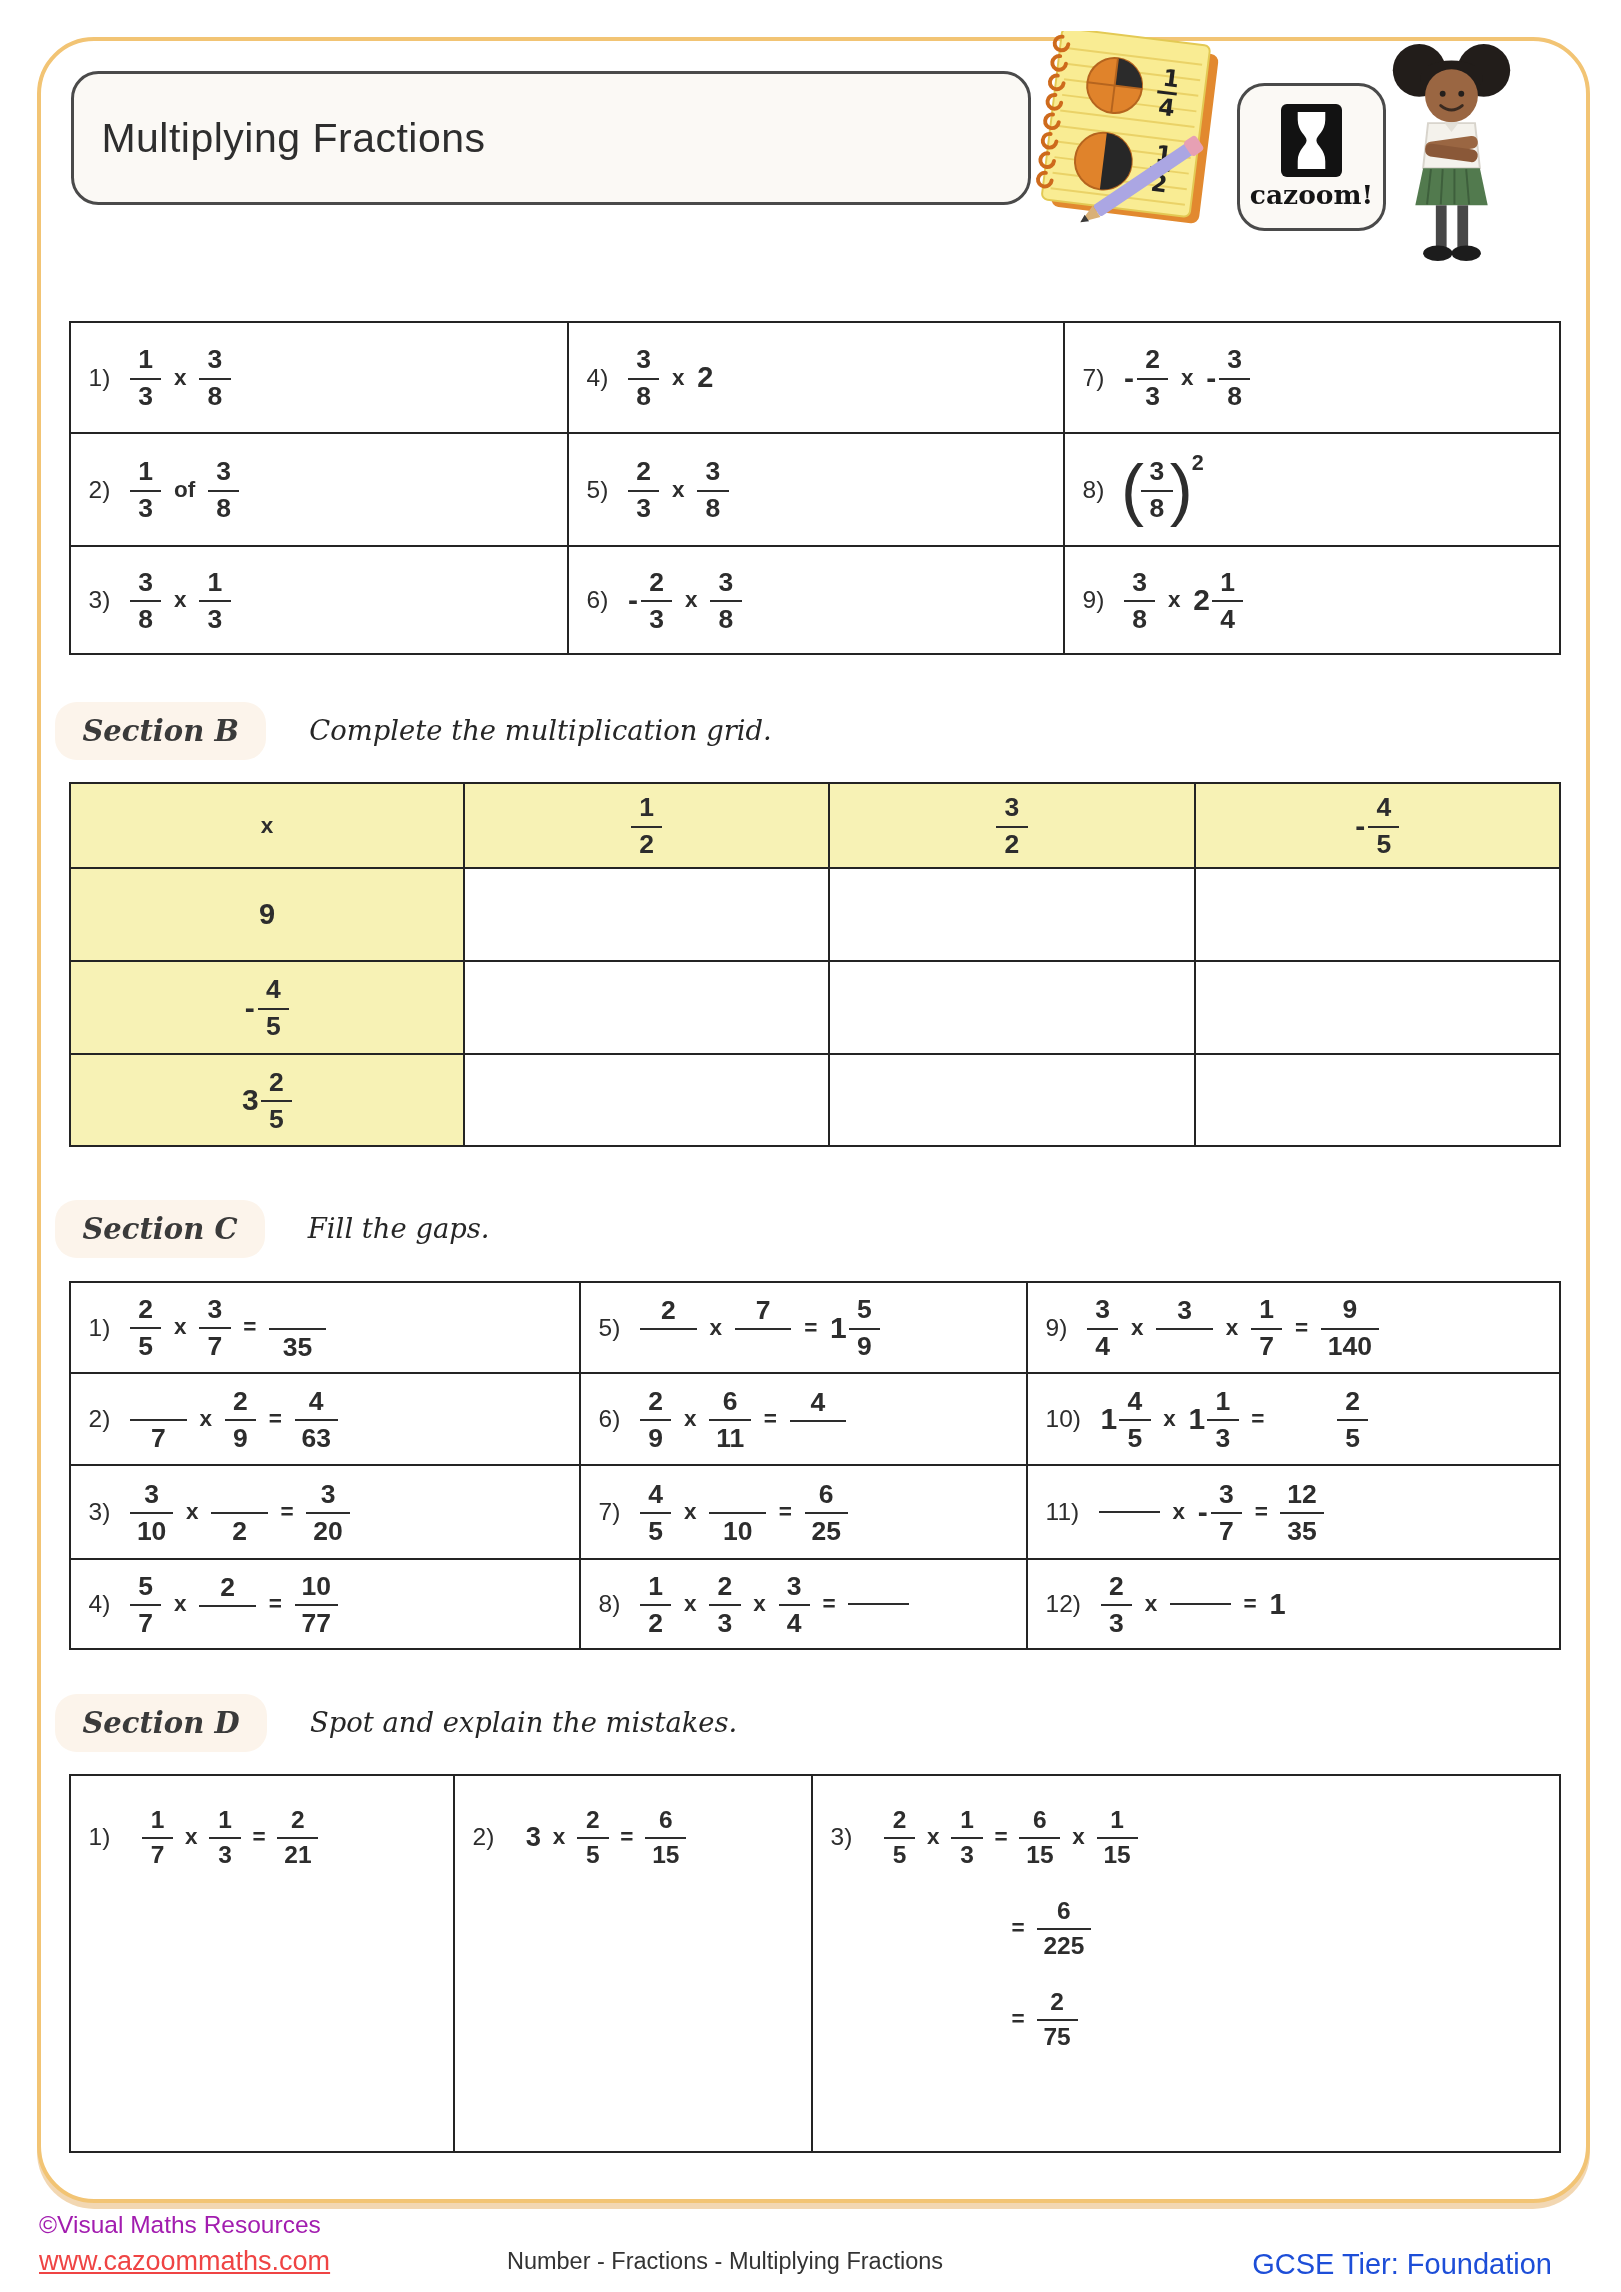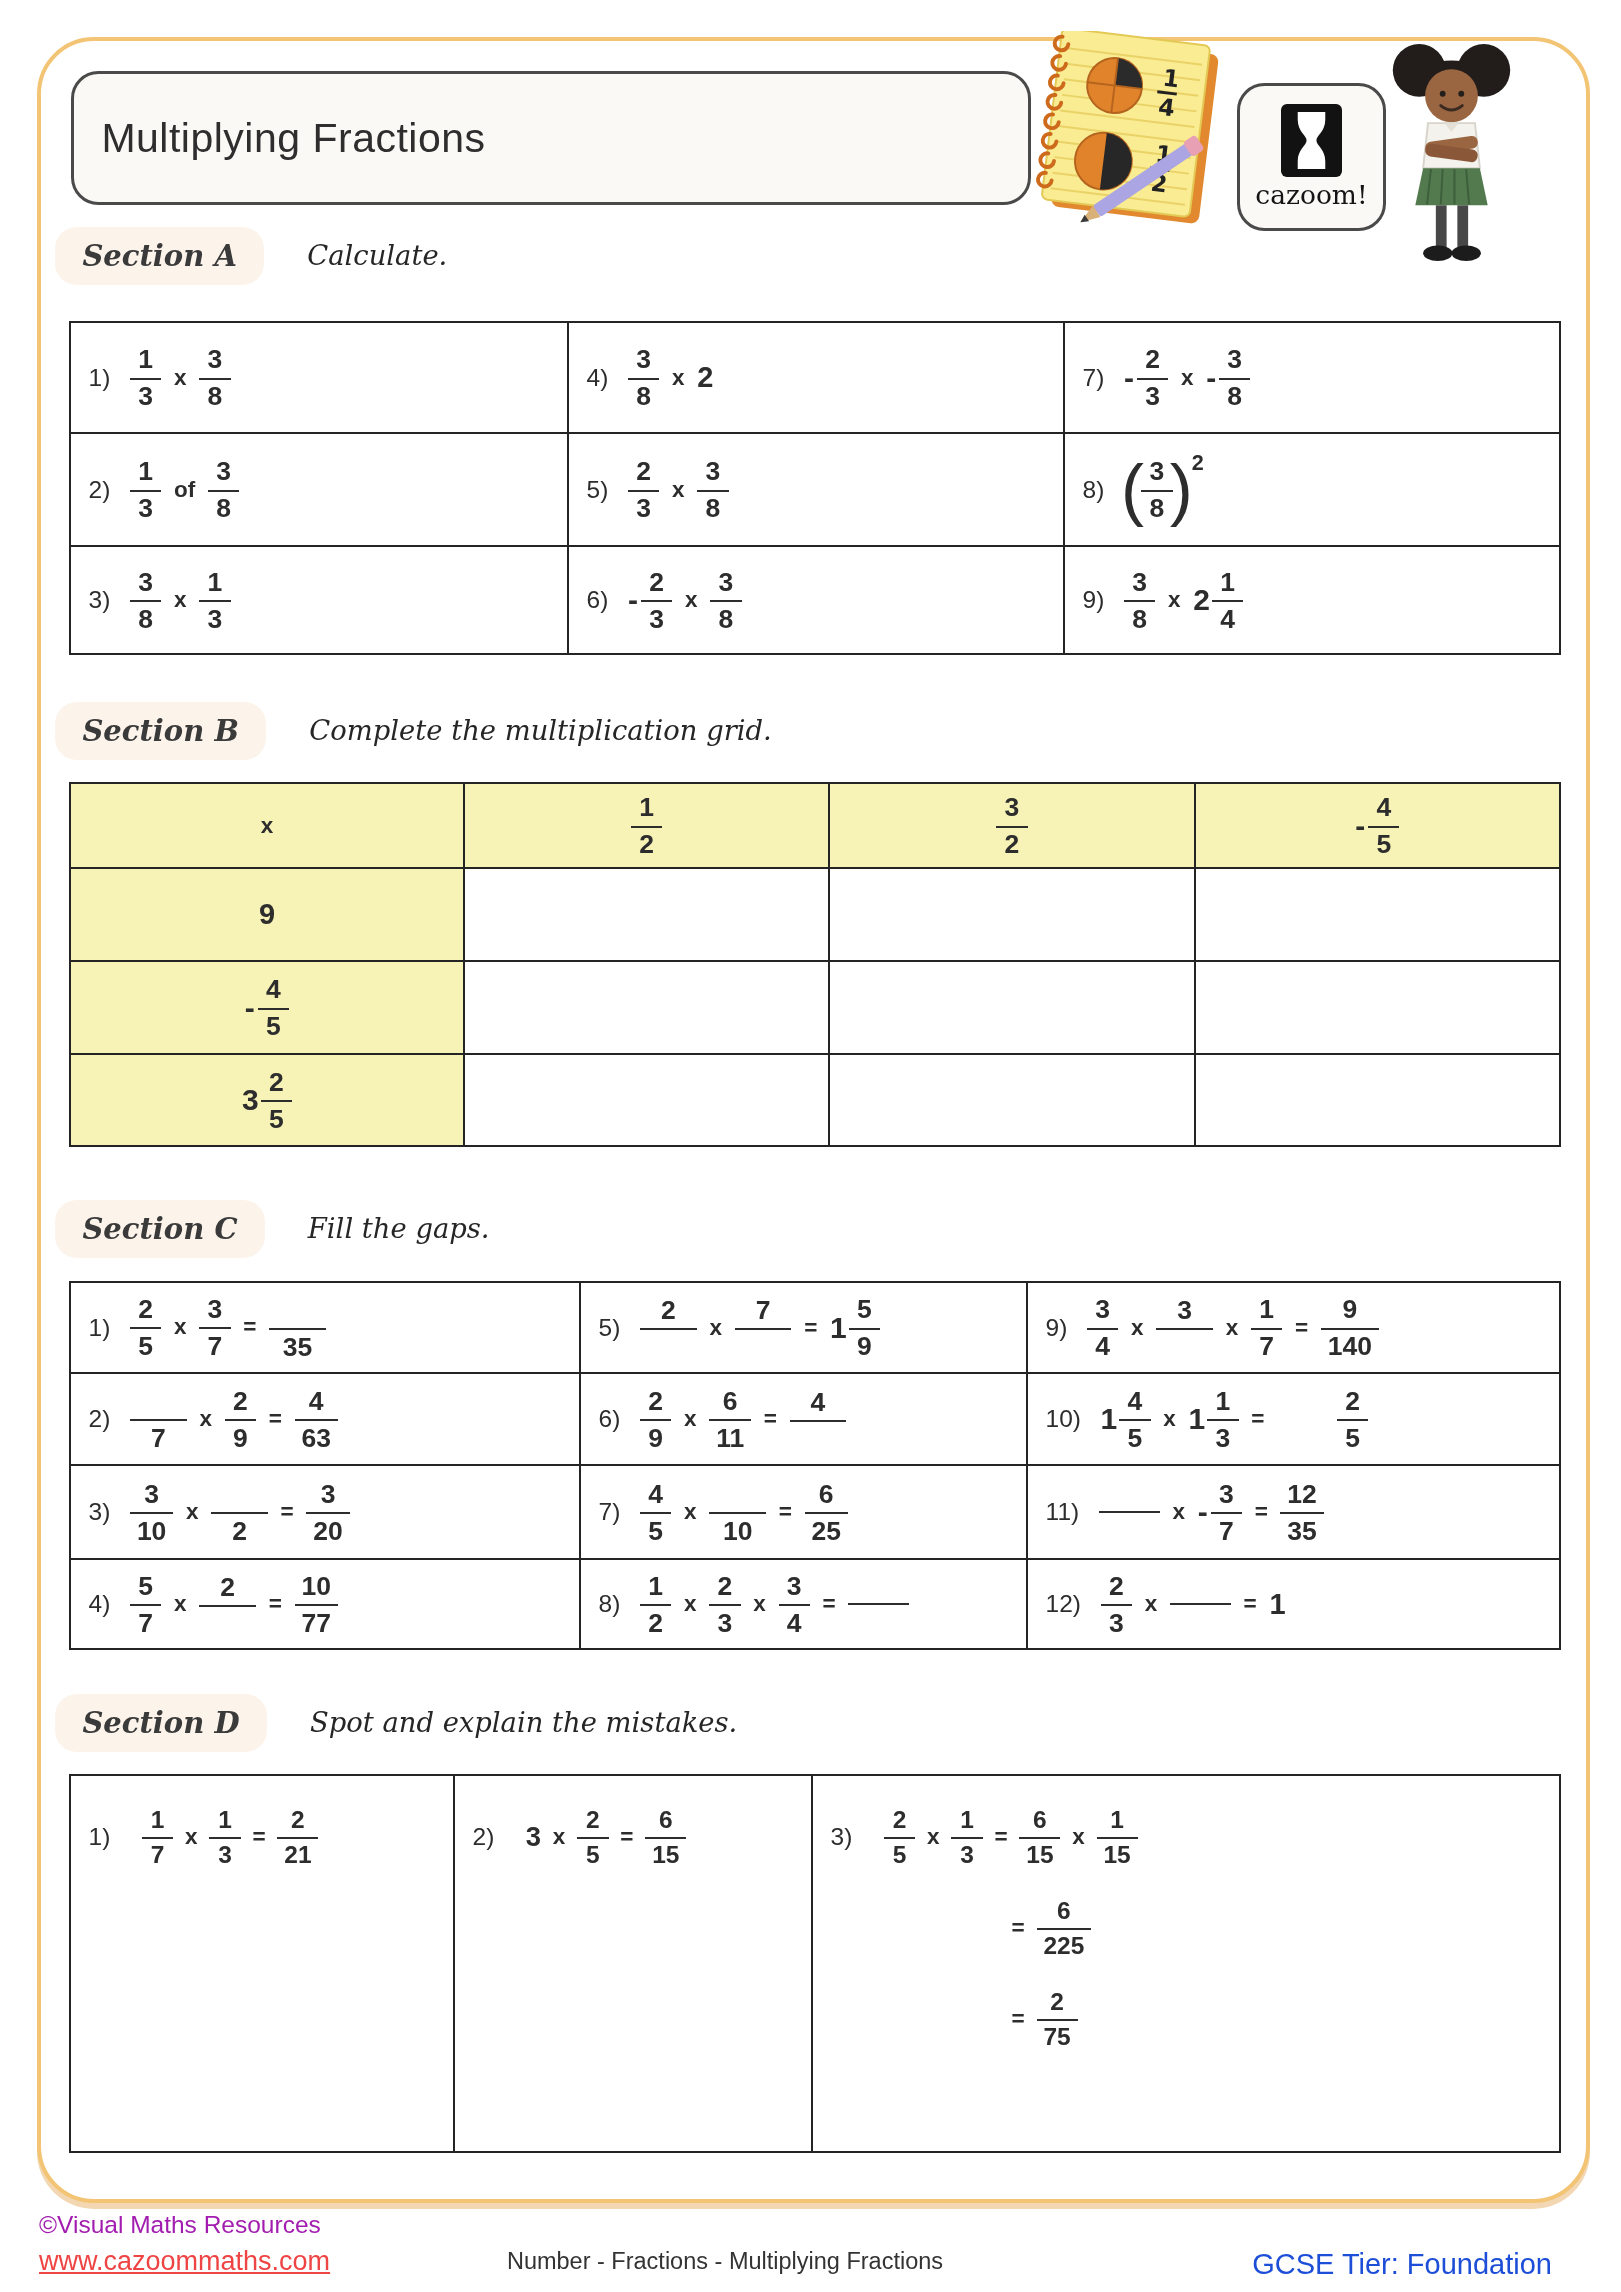--- a/index.html
+++ b/index.html
@@ -12,21 +12,21 @@
   
   .title-box{position:absolute;left:71px;top:71px;width:954px;height:128px;background:#FBF9F5;
         border:3.9px solid #4A4A4A;border-radius:27.4px;display:flex;align-items:center;}
   .title{font-size:41px;font-weight:400;letter-spacing:0.5px;color:#2e2e2e;padding-left:27.4px;}
   .notepad{position:absolute;left:1031px;top:31px;width:201px;height:196px;}
   .logo-box{position:absolute;left:1237px;top:83px;width:143px;height:142px;background:#FBF9F5;
         border:3.9px solid #4A4A4A;border-radius:27.4px;display:flex;flex-direction:column;
         align-items:center;justify-content:center;gap:2.9px;}
   .logo-badge{width:61px;height:73px;background:#121212;border-radius:5.9px;display:flex;
         align-items:center;justify-content:center;}
-  .logo-text{font-family:"DejaVu Serif",serif;font-weight:400;font-size:26.5px;color:#151515;}
+  .logo-text{font-family:"DejaVu Serif",serif;font-weight:700;font-size:26.5px;color:#151515;}
   .girl{position:absolute;left:1384px;top:39px;width:135px;height:225px;}
   
   .section-head{position:absolute;left:55px;display:flex;align-items:center;}
   .section-label{background:var(--labelBg);border-radius:21.6px;padding:11.8px 27.4px;
         font:italic 700 29px "DejaVu Serif",serif;color:#3a3a3a;}
   .section-instr{margin-left:43px;font:italic 27.4px "DejaVu Serif",serif;color:#262626;}
   #headA{top:227px;} #headB{top:702px;} #headC{top:1200px;} #headD{top:1694px;}
   
   .wtable{position:absolute;left:69px;width:1488px;display:grid;border:2.9px solid var(--tb);background:#fff;}
   #tableA{top:321px;grid-template-columns:1fr 1fr 1fr;grid-template-rows:109px 113px 108px;}
@@ -159,24 +159,20 @@
         <line x1="60" y1="133" x2="58" y2="169"></line>
       <line x1="72" y1="133" x2="72" y2="169"></line>
         <line x1="84" y1="133" x2="87" y2="169"></line>
     </g>
     <rect x="53" y="170" width="11" height="45" fill="#474747"></rect>
     <rect x="75" y="170" width="11" height="45" fill="#474747"></rect>
     <ellipse cx="55" cy="219" rx="15" ry="8" fill="#1C1C1C"></ellipse>
     <ellipse cx="84" cy="219" rx="15" ry="8" fill="#1C1C1C"></ellipse>
   </svg>
 
-  <div class="section-head" id="headA">
-    <span class="section-label">Section A</span>
-    <span class="section-instr">Calculate.</span>
-  </div>
   <div class="section-head" id="headB">
     <span class="section-label">Section B</span>
     <span class="section-instr">Complete the multiplication grid.</span>
   </div>
   <div class="section-head" id="headD">
     <span class="section-label">Section D</span>
     <span class="section-instr">Spot and explain the mistakes.</span>
   </div>
   <div class="section-head" id="headC">
     <span class="section-label">Section C</span>

